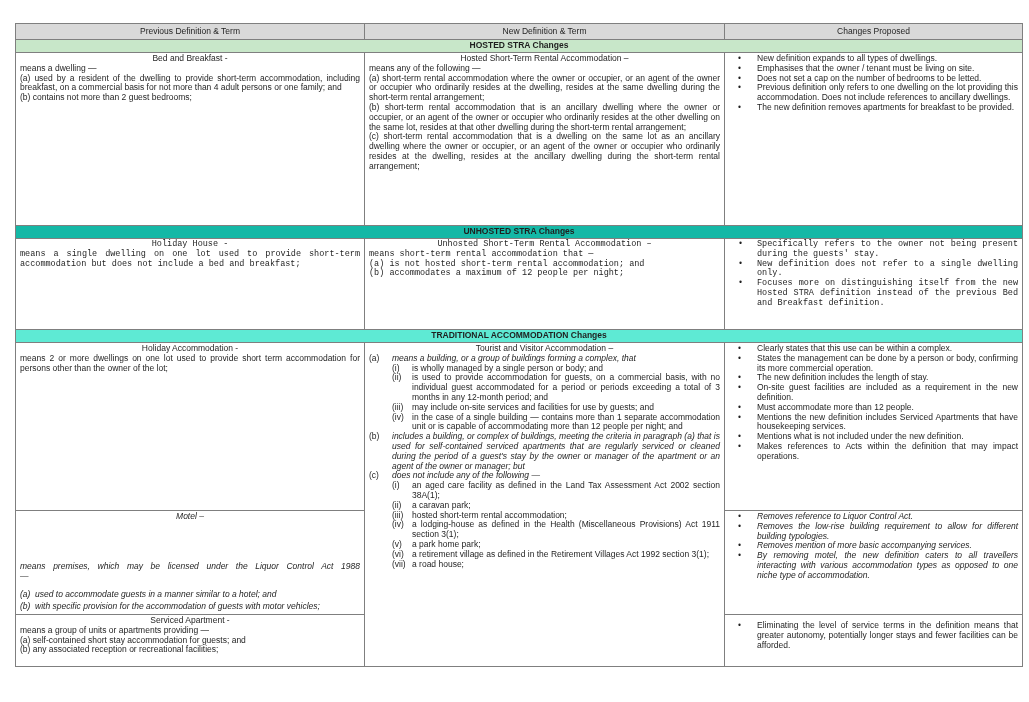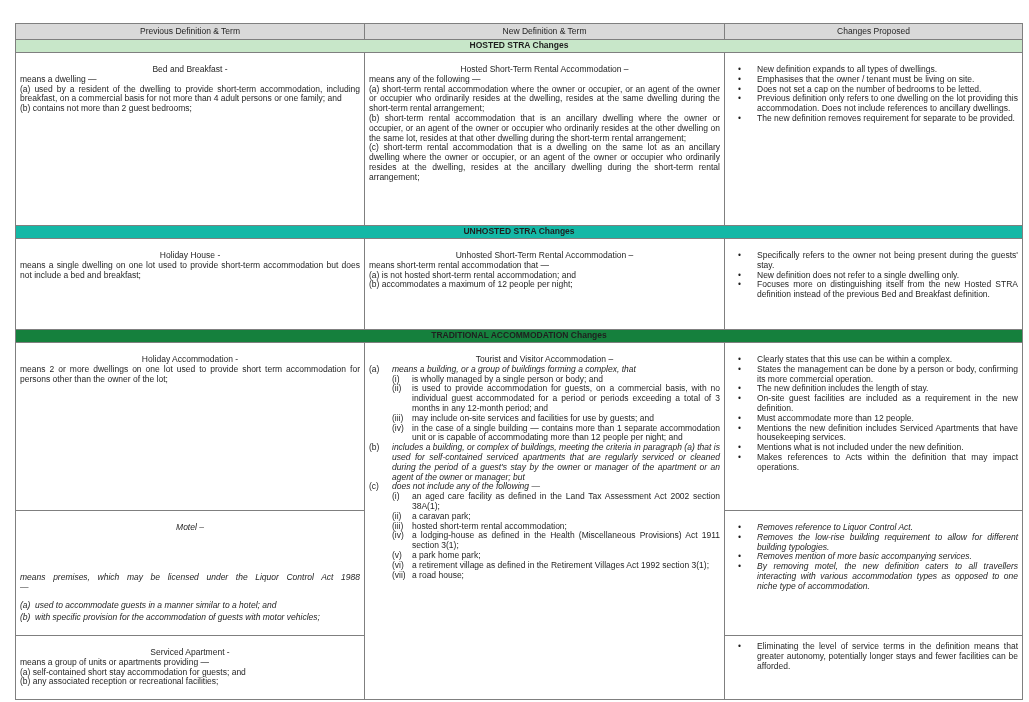--- a/index.html
+++ b/index.html
@@ -4,29 +4,29 @@
 <style>
   * { box-sizing: border-box; }
   html,body { margin:0; padding:0; background:#ffffff; }
   .page { position:relative; width:1029px; height:702px; background:#ffffff; overflow:hidden;
           font-family:"Liberation Sans", sans-serif; color:#1f1f1f; }
   table.cmp { position:absolute; left:15px; top:23px; width:1007px;
               border-collapse:collapse; table-layout:fixed; }
   .cmp col.c1 { width:349px; }
   .cmp col.c2 { width:360px; }
   .cmp col.c3 { width:298px; }
-  .cmp th, .cmp td { border:1px solid #7f7f7f; padding:12px 4px; vertical-align:top;
+  .cmp th, .cmp td { border:1px solid #7f7f7f; padding:1px 4px; vertical-align:top;
                      font-size:8.5px; line-height:9.8px; font-weight:normal; }
   th.colhead { background:#D9D9D9; text-align:center; vertical-align:middle; padding:1px 2px;margin-top:47px; }
   td.banner  { text-align:center; vertical-align:middle; font-weight:bold; padding:0 18px; }
   .banner-hosted      { background:#C8E7C9; }
   .banner-unhosted    { background:#14b8a6; }
-  .banner-traditional { background:#15803d; }
+  .banner-traditional { background:#5eead4; }
   .r-head { height:16px; } .r-band { height:13px; } .r-bnb { height:173px; }
-  .r-hh { height:91px; } .r-t1 { height:168px; } .r-t2 { height:104px;font-style:italic; } .r-t3 { height:52px; }
+  .r-hh { height:91px;font-family:Liberation Mono, monospace; } .r-t1 { height:168px; } .r-t2 { height:104px;font-style:italic; } .r-t3 { height:52px; }
   p { margin:0; }
   .term { text-align:center; }
   .j { text-align:justify; }
   .j-last { text-align:justify; text-align-last:justify;margin-top:40px; }
   .hang { display:flex; margin-top:2px; }
   .hang .mk { flex:0 0 15px; }
   .hang .tx { flex:1 1 auto; text-align:justify; }
   .hang-first { margin-top:9px; }
   .t-item { display:flex; }
   .t-item .t-mk { flex:0 0 23px; }
@@ -87,21 +87,21 @@
         <div class="b-item">
           <span class="b-mk">•</span>
           <span class="b-tx">Does not set a cap on the number of bedrooms to be letted.</span>
         </div>
         <div class="b-item">
           <span class="b-mk">•</span>
           <span class="b-tx">Previous definition only refers to one dwelling on the lot providing this accommodation. Does not include references to ancillary dwellings.</span>
         </div>
         <div class="b-item">
           <span class="b-mk">•</span>
-          <span class="b-tx">The new definition removes requirement for separate to be provided.</span>
+          <span class="b-tx">The new definition removes apartments for breakfast to be provided.</span>
         </div>
       </td>
     </tr>
 
     <tr class="r-band">
       <td colspan="3" class="banner banner-unhosted">UNHOSTED STRA Changes</td>
     </tr>
 
     <tr class="r-hh">
       <td>

